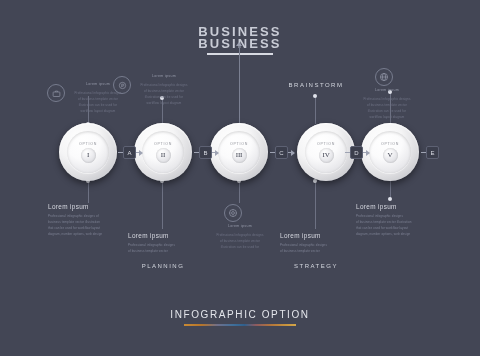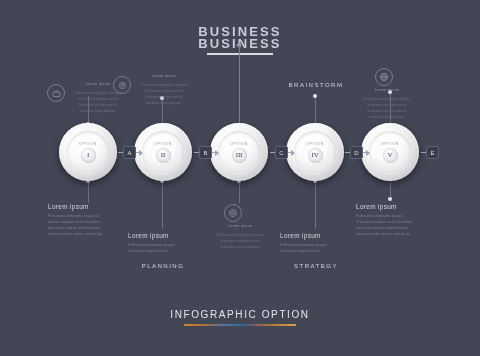--- a/index.html
+++ b/index.html
@@ -266,21 +266,21 @@
     </div>
   </div>
 
   <div class="option" style="left:210px; top:123px;">
     <div class="option-inner">
       <div class="option-label">OPTION</div>
       <div class="numeral-badge">III</div>
     </div>
   </div>
 
-  <div class="option" style="left:286px; top:123px;">
+  <div class="option" style="left:297px; top:123px;">
     <div class="option-inner">
       <div class="option-label">OPTION</div>
       <div class="numeral-badge">IV</div>
     </div>
   </div>
 
   <div class="option" style="left:361px; top:123px;">
     <div class="option-inner">
       <div class="option-label">OPTION</div>
       <div class="numeral-badge">V</div>

